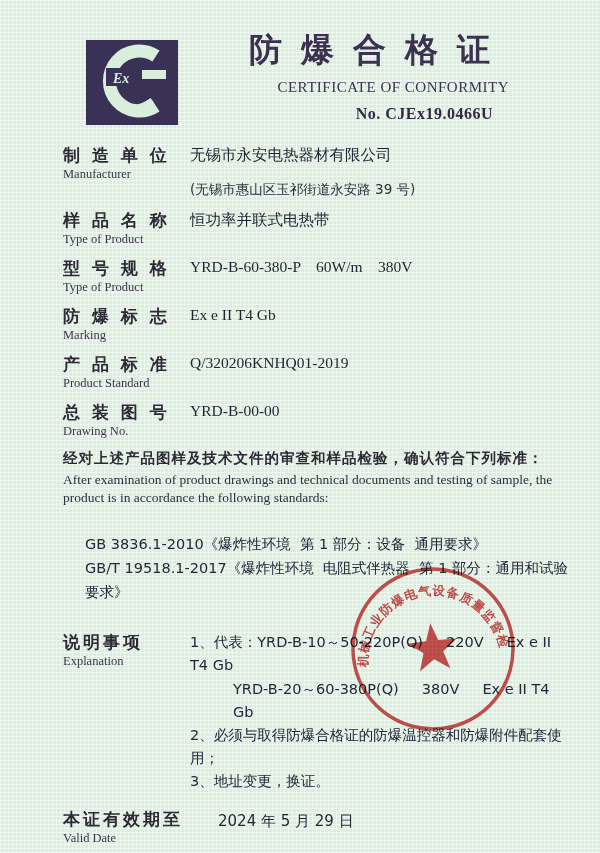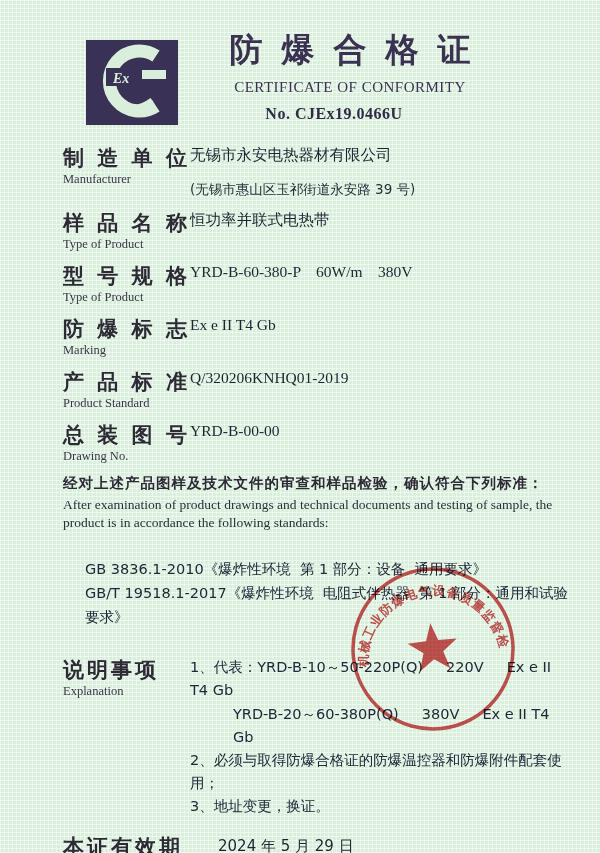--- a/index.html
+++ b/index.html
@@ -12,28 +12,28 @@
     position:relative;width:600px;height:853px;box-sizing:border-box;
     background-color:#d9efdc;
     background-image:
       repeating-linear-gradient(0deg, rgba(255,255,255,.5) 0 1px, transparent 1px 4px),
       repeating-linear-gradient(90deg, rgba(255,255,255,.45) 0 1px, transparent 1px 4px);
   }
   .cn{font-family:"DejaVu Sans","Liberation Sans",sans-serif;}
   
   .header{position:relative;height:140px;}
   .logo{position:absolute;left:86px;top:40px;width:92px;height:85px;}
-  .titles{position:absolute;left:185px;top:28px;width:330px;text-align:center;}
+  .titles{position:absolute;left:179px;top:28px;width:330px;text-align:right;}
   .title-cn{font-size:33px;font-weight:600;letter-spacing:19px;color:#3b3252;white-space:nowrap;text-indent:19px;}
   .title-en{font-size:15px;letter-spacing:.5px;color:#3b3252;margin-top:6px;}
   .cert-no{margin-top:9px;font-size:16px;color:#2f2b45;letter-spacing:.5px;transform:translateX(-16px);font-weight:bold;}
   
   .fields{margin:4px 40px 0 63px;}
   .frow{display:grid;grid-template-columns:127px 1fr;margin-bottom:10px;}
-  .flabel .zh{font-size:21px;font-weight:bold;letter-spacing:3px;color:#2d2a36;}
+  .flabel .zh{font-size:17px;font-weight:bold;letter-spacing:3px;color:#2d2a36;}
   .flabel .en{font-size:12.5px;color:#3a3648;margin-top:0px;}
   .fvalue{font-size:15.5px;padding-top:1px;white-space:pre-wrap;color:#1f2433;}
   .fvalue .sub{font-size:13.5px;margin-top:15px;color:#2a2f3c;}
   
   .statement{margin:10px 38px 0 63px;}
   .statement .zh{font-size:14.5px;font-weight:bold;letter-spacing:1px;color:#2d2a36;}
   .statement .en{font-size:13.5px;margin-top:3px;line-height:1.35;color:#2a2f3c;}
   .standards{margin:26px 30px 0 85px;font-size:14.5px;line-height:1.65;color:#22283a;}
   .standards div{white-space:pre-wrap;}
   

